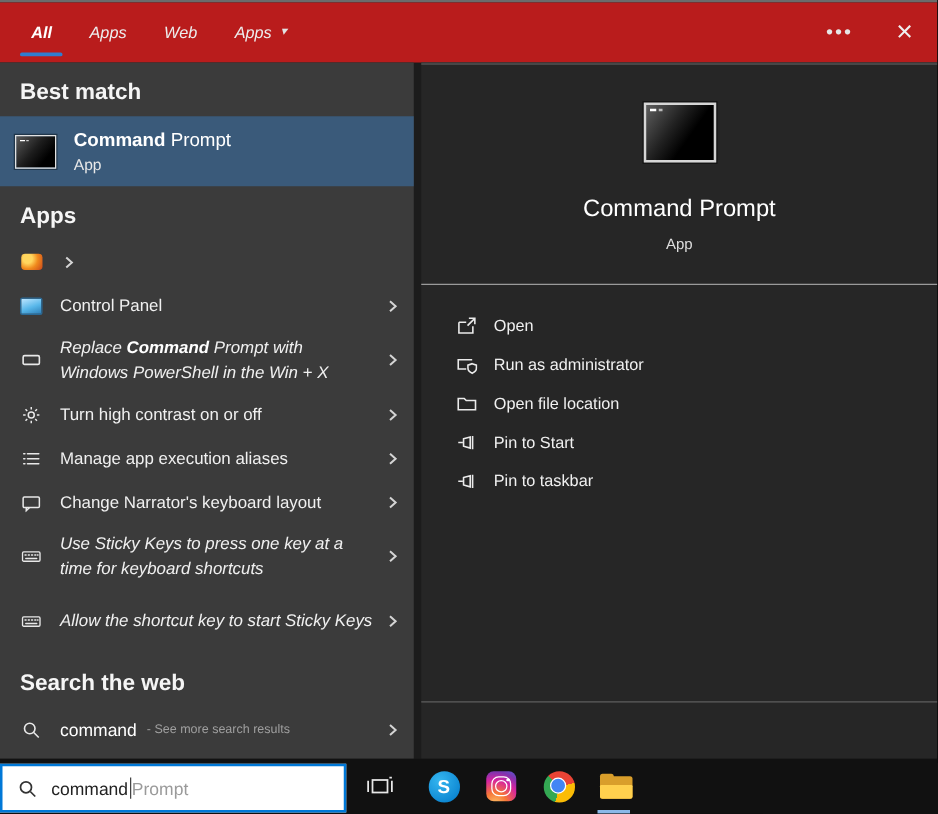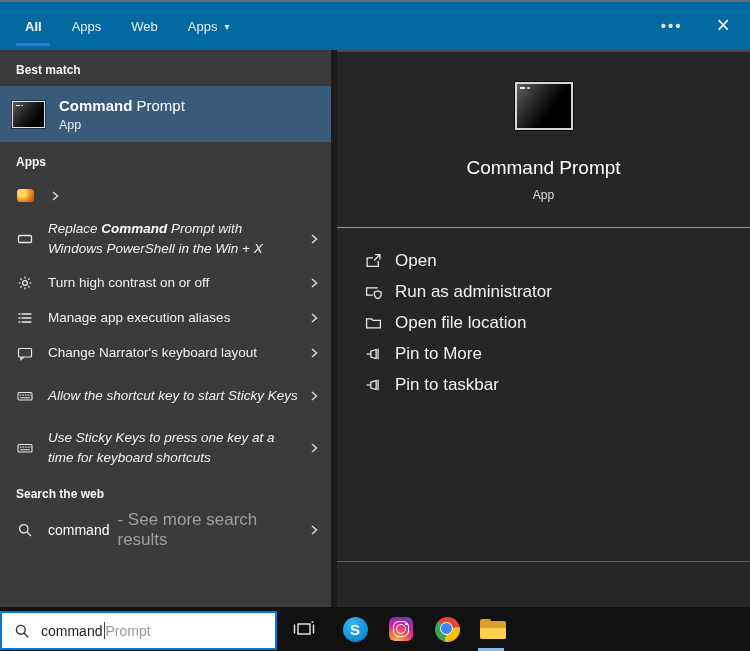--- a/index.html
+++ b/index.html
@@ -1,60 +1,60 @@
 <!DOCTYPE html>
 <html><head>
 <meta charset="utf-8">
 <style>
   html,body{margin:0;padding:0;background:#000;}
   .screen{position:relative;width:750px;height:651px;background:#1c1c1c;overflow:hidden;
           font-family:"Liberation Sans",sans-serif;-webkit-font-smoothing:antialiased;}
   
   .top-strip{position:absolute;top:0;left:0;right:0;height:2px;background:#6b6b6b;}
-  .tabbar{position:absolute;top:2px;left:0;right:0;height:48px;background:#0369a1;display:flex;align-items:center;}
+  .tabbar{position:absolute;top:2px;left:0;right:0;height:48px;background:#b91c1c;display:flex;align-items:flex-start;font-style:italic;}
   .tabs{display:flex;align-items:center;margin-left:25px;gap:30px;}
   .tab{position:relative;color:#ededed;font-size:13px;height:46px;display:flex;align-items:center;cursor:default;}
   .tab.active span.tlabel{font-weight:bold;color:#fff;}
   .tab .underline{position:absolute;left:50%;transform:translateX(-50%);bottom:3px;width:34px;height:3px;background:#2e7dd1;border-radius:2px;}
   .tab .caret{font-size:10px;margin-left:7px;color:#e3e3e3;}
   .win-controls{position:absolute;right:12px;top:0;height:46px;display:flex;align-items:center;gap:18px;}
   .ellipsis{color:#e6e6e6;font-size:15px;font-weight:bold;letter-spacing:2px;padding:4px 8px;}
   .closebtn{color:#f0f0f0;font-size:23px;line-height:20px;padding:2px 8px;font-weight:400;}
   
   .left-pane{position:absolute;top:50px;left:0;width:331px;bottom:44px;background:#3b3b3b;}
-  .section-label{color:#f5f5f5;font-size:12px;font-weight:bold;padding:13px 12px 9px 16px;}
+  .section-label{color:#f5f5f5;font-size:18px;font-weight:bold;padding:13px 12px 9px 16px;}
   .best-row{height:56px;background:#3a5a7a;display:flex;align-items:center;padding-left:12px;}
   .cmd-icon-sm{position:relative;width:31px;height:25px;background:linear-gradient(130deg,#5a5a5a 0%,#1d1d1d 45%,#000 75%);
                border:1px solid #e2e2e2;box-shadow:0 0 0 1px #20364a;flex:none;}
   .cmd-icon-sm .p1{position:absolute;top:3px;left:3px;width:4px;height:1.5px;background:#fff;}
   .cmd-icon-sm .p2{position:absolute;top:3px;left:8px;width:2px;height:1.5px;background:#cfcfcf;}
   .best-texts{margin-left:14px;}
   .best-title{color:#fff;font-size:15px;}
   .best-sub{color:#e9e9e9;font-size:12.5px;margin-top:4px;}
   .row{display:flex;align-items:center;min-height:35px;padding:0 10px 0 16px;color:#f0f0f0;font-size:13.5px;}
   .row.two{min-height:52px;font-style:italic;}
   .ric{width:18px;height:18px;flex:none;display:flex;align-items:center;justify-content:center;margin-right:14px;}
   .rlabel{flex:1;line-height:1.45;padding-right:8px;}
   .rlabel b{color:#fff;}
   .chev{flex:none;width:14px;display:flex;justify-content:center;}
   .dts-ic{width:17px;height:13px;border-radius:3px;background:radial-gradient(circle at 30% 30%,#ffd65e 0 25%,#f08a1d 55%,#c8441a 100%);}
   .cp-ic{width:17px;height:12px;border-radius:2px;background:linear-gradient(160deg,#bfe6ff 0%,#58b7ea 55%,#2d7fb8 100%);border:1px solid #2a6a97;}
   .webq{color:#fff;font-size:14px;}
-  .webhint{color:#9f9f9f;font-size:17px;margin-left:8px;flex:1;}
+  .webhint{color:#9f9f9f;font-size:10px;margin-left:8px;flex:1;}
   
   .right-pane{position:absolute;left:337px;right:0;top:50px;bottom:44px;background:#262626;border-top:2px solid #474747;}
   .cmd-icon-lg{position:relative;width:54px;height:44px;margin:30px auto 0;background:linear-gradient(125deg,#777 -15%,#222 38%,#000 62%);
                border:2px solid #d6d6d6;box-shadow:0 0 0 1px #101010;}
   .cmd-icon-lg .p1{position:absolute;top:3px;left:3px;width:5px;height:2px;background:#fff;}
   .cmd-icon-lg .p2{position:absolute;top:3px;left:10px;width:3px;height:2px;background:#bbb;}
   .pv-title{margin-top:27px;text-align:center;color:#fff;font-size:19px;}
   .pv-sub{margin-top:9px;text-align:center;color:#dedede;font-size:12px;}
   .pv-divider{margin-top:25px;border-top:1px solid #9a9a9a;}
   .actions{margin-top:17px;padding-left:28px;}
-  .action-row{display:flex;align-items:center;height:31px;color:#f0f0f0;font-size:17px;gap:13px;}
+  .action-row{display:flex;align-items:center;height:31px;color:#f0f0f0;font-size:13px;gap:13px;}
   .pv-bottomline{position:absolute;left:0;right:0;bottom:45px;border-top:1px solid #5e5e5e;}
   
   .taskbar{position:absolute;left:0;right:0;bottom:0;height:44px;background:#111;}
   .search-box{position:absolute;left:0;bottom:1px;width:277px;height:39px;box-sizing:border-box;background:#fff;
               border:2px solid #0078d7;display:flex;align-items:center;padding:0 8px 0 12px;}
   .search-box .q{color:#222;font-size:14px;margin-left:11px;}
   .search-box .cursorbar{width:1px;height:17px;background:#444;margin-left:2px;}
   .search-box .sugg{color:#9a9a9a;font-size:14px;}
   .tb-btn{position:absolute;bottom:0;height:44px;width:46px;display:flex;align-items:center;justify-content:center;}
   .skype-ic{width:25px;height:25px;border-radius:50%;background:radial-gradient(circle at 35% 30%,#35b6f0,#0078c9);
@@ -125,20 +125,31 @@
       <span class="ric">
           <span class="dts-ic"></span>
         </span>
       <span class="chev">
         <svg width="12" height="12" viewBox="0 0 12 12">
             <path d="M4 2 L8.5 6 L4 10" fill="none" stroke="#d4d4d4" stroke-width="1.6"></path>
           </svg>
       </span>
     </div>
 
+    <div class="row">
+      <span class="ric">
+          <span class="cp-ic"></span>
+        </span>
+      <span class="rlabel">Control Panel</span>
+      <span class="chev">
+        <svg width="12" height="12" viewBox="0 0 12 12">
+            <path d="M4 2 L8.5 6 L4 10" fill="none" stroke="#d4d4d4" stroke-width="1.6"></path>
+          </svg>
+      </span>
+    </div>
 
 
     <div class="row two">
       <span class="ric">
         <svg width="16" height="16" viewBox="0 0 16 16">
             <rect x="1.5" y="4.5" width="13" height="7" rx="1.2" fill="none" stroke="#e8e8e8" stroke-width="1.3"></rect>
           </svg>
       </span>
       <span class="rlabel"><span>Replace </span><b>Command</b><span> Prompt with Windows PowerShell in the Win + X</span></span>
       <span class="chev">
@@ -192,36 +203,36 @@
       </span>
     </div>
 
     <div class="row two">
       <span class="ric">
         <svg width="16" height="16" viewBox="0 0 16 16" fill="none" stroke="#e8e8e8" stroke-width="1.1" stroke-linecap="round">
           <rect x="1" y="4.5" width="14" height="7.5" rx="1"></rect>
           <path d="M3 7h.9M5.6 7h.9M8.2 7h.9M10.8 7h.9M13 7h.4M3.6 9.8h8.8"></path>
         </svg>
       </span>
-      <span class="rlabel">Allow the shortcut key to start Sticky Keys</span>
+      <span class="rlabel">Use Sticky Keys to press one key at a time for keyboard shortcuts</span>
       <span class="chev">
         <svg width="12" height="12" viewBox="0 0 12 12">
             <path d="M4 2 L8.5 6 L4 10" fill="none" stroke="#d4d4d4" stroke-width="1.6"></path>
           </svg>
       </span>
     </div>
 
     <div class="row two">
       <span class="ric">
         <svg width="16" height="16" viewBox="0 0 16 16" fill="none" stroke="#e8e8e8" stroke-width="1.1" stroke-linecap="round">
           <rect x="1" y="4.5" width="14" height="7.5" rx="1"></rect>
           <path d="M3 7h.9M5.6 7h.9M8.2 7h.9M10.8 7h.9M13 7h.4M3.6 9.8h8.8"></path>
         </svg>
       </span>
-      <span class="rlabel">Use Sticky Keys to press one key at a time for keyboard shortcuts</span>
+      <span class="rlabel">Allow the shortcut key to start Sticky Keys</span>
       <span class="chev">
         <svg width="12" height="12" viewBox="0 0 12 12">
             <path d="M4 2 L8.5 6 L4 10" fill="none" stroke="#d4d4d4" stroke-width="1.6"></path>
           </svg>
       </span>
     </div>
 
     <div class="section-label">Search the web</div>
 
     <div class="row">
@@ -279,21 +290,21 @@
         <span>Open file location</span>
       </div>
       <div class="action-row">
         <span>
           <svg width="17" height="17" viewBox="0 0 16 16" fill="none" stroke="#eaeaea" stroke-width="1.2">
             <path d="M1.5 8.5H5"></path>
               <path d="M5.5 5.7L10.5 4.3V12.7L5.5 11.3Z"></path>
               <path d="M12.3 3.5V13.5"></path>
           </svg>
         </span>
-        <span>Pin to More</span>
+        <span>Pin to Start</span>
       </div>
       <div class="action-row">
         <span>
           <svg width="17" height="17" viewBox="0 0 16 16" fill="none" stroke="#eaeaea" stroke-width="1.2">
             <path d="M1.5 8.5H5"></path>
               <path d="M5.5 5.7L10.5 4.3V12.7L5.5 11.3Z"></path>
               <path d="M12.3 3.5V13.5"></path>
           </svg>
         </span>
         <span>Pin to taskbar</span>

